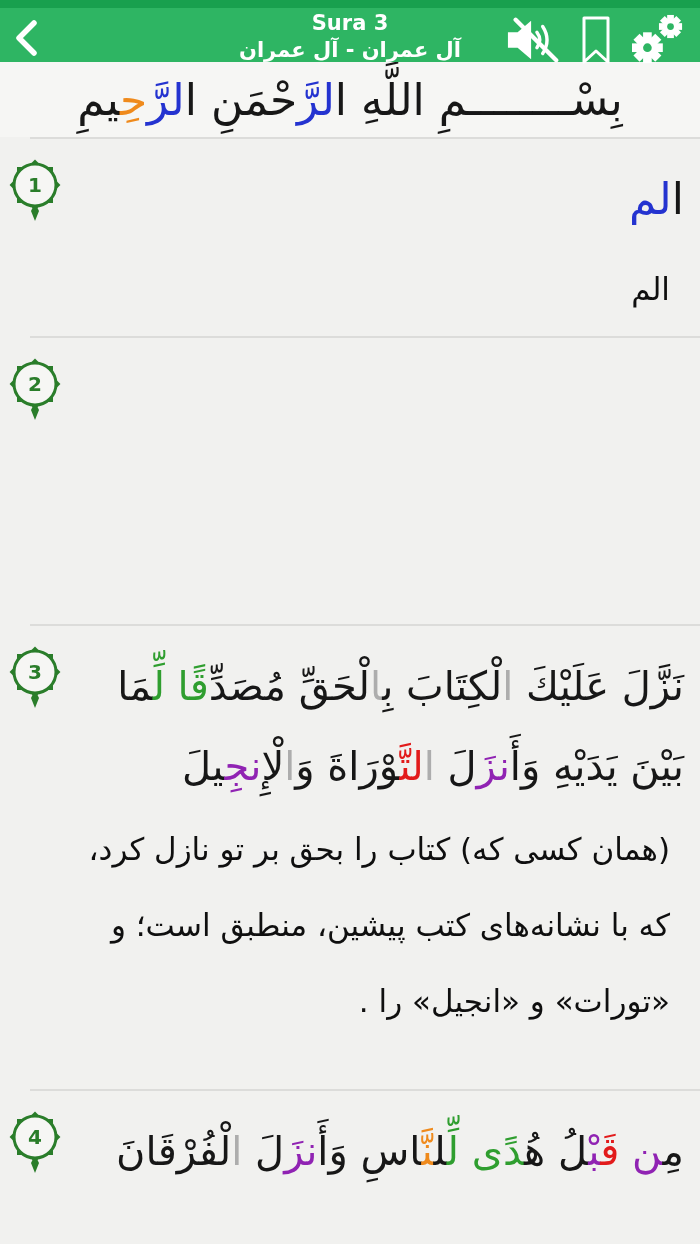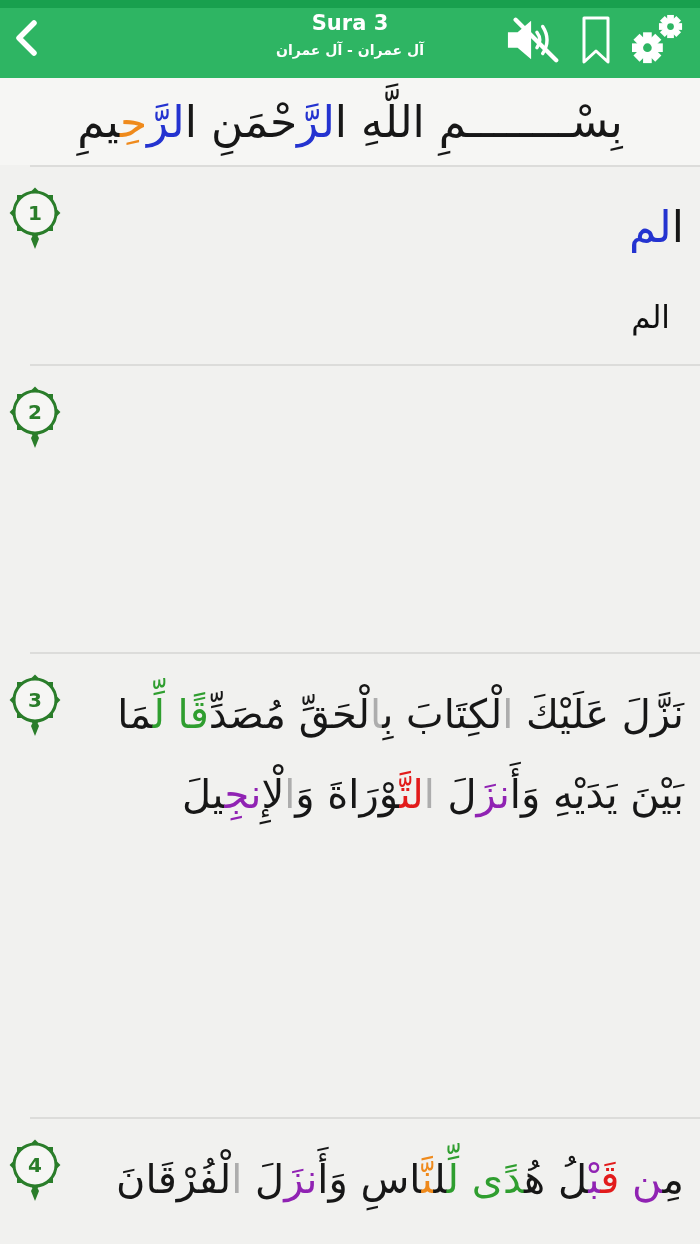--- a/index.html
+++ b/index.html
@@ -2,30 +2,30 @@
 <html lang="en" style="--c-header: #2eb563; --c-header_dark: #18a04e; --c-bg: #f1f1ef; --c-bis_bg: #f6f6f4; --c-divider: #dcdcda; --c-badge: #2a7d2a; --c-ink: #171717; --c-blue: #2433d0; --c-gray: #adadad; --c-green: #2f9e2f; --c-red: #e21b1b; --c-purple: #9023b3; --c-orange: #ef8a1c;"><head>
 <meta charset="utf-8">
 <style>
   html,body{margin:0;padding:0;}
   body{font-family:"DejaVu Sans",sans-serif;background:#777;}
   .phone{position:relative;width:700px;height:1244px;overflow:hidden;background:var(--c-bg,#f1f1ef);margin:0 auto;}
 
   
   .appbar{position:relative;z-index:5;}
   .statusbar{height:8px;background:var(--c-header_dark,#18a04e);}
-  .navbar{position:relative;height:70px;background:var(--c-header,#2eb563);display:flex;align-items:center;}
+  .navbar{position:relative;height:54px;background:var(--c-header,#2eb563);display:flex;align-items:center;}
   .navbar button{background:none;border:none;padding:0;cursor:pointer;display:flex;align-items:center;}
   .back{position:absolute;left:14px;top:11px;}
   .titles{position:absolute;left:0;right:0;top:2px;text-align:center;color:#fff;}
   .title{font-size:21px;font-weight:bold;line-height:26px;}
-  .subtitle{font-size:14px;font-weight:bold;line-height:28px;}
+  .subtitle{font-size:21px;font-weight:bold;line-height:28px;}
   .actions{position:absolute;right:14px;top:6px;display:flex;align-items:center;gap:18px;height:52px;}
 
   
-  .bismillah{height:87px;background:var(--c-bis_bg,#f6f6f4);display:flex;align-items:center;justify-content:center;overflow:hidden;}
+  .bismillah{height:75px;background:var(--c-bis_bg,#f6f6f4);display:flex;align-items:center;justify-content:center;overflow:hidden;}
   .bismillah-text{direction:rtl;font-size:44px;white-space:nowrap;color:var(--c-ink,#151515);}
 
   
   .verse{position:relative;padding:22px 16px 8px 78px;box-sizing:border-box;}
   .verse .divider{position:absolute;top:0;left:30px;right:0;height:2px;background:var(--c-divider,#dcdcda);}
   .badge{position:absolute;left:8px;top:20px;}
   .badge .st{fill:var(--c-badge,#2a7d2a);}
   .badge .face{fill:var(--c-bis_bg,#f4f4f2);stroke:var(--c-badge,#2a7d2a);stroke-width:3;}
   .badge-num{fill:var(--c-badge,#2a7d2a);font-size:20px;font-weight:bold;font-family:"DejaVu Sans",sans-serif;}
   .arabic{direction:rtl;text-align:right;font-size:40px;line-height:2.0;color:var(--c-ink,#151515);padding-right:0;}
@@ -130,20 +130,21 @@
     <div class="badge">
       <svg width="54" height="66" viewBox="0 0 54 66">
         <rect class="st" x="9" y="10" width="36" height="36"></rect>
         <rect class="st" x="9" y="10" width="36" height="36" transform="rotate(45 27 28)"></rect>
         <path class="st" d="M27 46 L31 54 L27 64 L23 54 Z"></path>
         <circle class="face" cx="27" cy="28" r="21"></circle>
         <text class="badge-num" x="27" y="35" text-anchor="middle">3</text>
       </svg>
     </div>
     <div class="arabic" dir="rtl"><span style="color: var(--c-ink);">نَزَّلَ عَلَيْكَ </span><span style="color: var(--c-gray);">ا</span><span style="color: var(--c-ink);">لْكِتَابَ بِ</span><span style="color: var(--c-gray);">ا</span><span style="color: var(--c-ink);">لْحَقِّ مُصَدِّ</span><span style="color: var(--c-green);">قًا لِّ‍</span><span style="color: var(--c-ink);">‍مَا بَيْنَ يَدَيْهِ وَأَ</span><span style="color: var(--c-purple);">نزَ</span><span style="color: var(--c-ink);">لَ </span><span style="color: var(--c-gray);">ا</span><span style="color: var(--c-red);">لتَّ‍</span><span style="color: var(--c-ink);">‍وْرَاةَ وَ</span><span style="color: var(--c-gray);">ا</span><span style="color: var(--c-ink);">لْإِ</span><span style="color: var(--c-purple);">نجِ‍</span><span style="color: var(--c-ink);">‍يلَ</span></div>
+    <div class="translation" dir="rtl">(همان کسی که) کتاب را بحق بر تو نازل کرد، که با نشانه‌های کتب پیشین، منطبق است؛ و «تورات» و «انجیل» را .</div>
   </section>
 
   <section class="verse v4">
     <div class="divider"></div>
     <div class="badge">
       <svg width="54" height="66" viewBox="0 0 54 66">
         <rect class="st" x="9" y="10" width="36" height="36"></rect>
         <rect class="st" x="9" y="10" width="36" height="36" transform="rotate(45 27 28)"></rect>
         <path class="st" d="M27 46 L31 54 L27 64 L23 54 Z"></path>
         <circle class="face" cx="27" cy="28" r="21"></circle>

